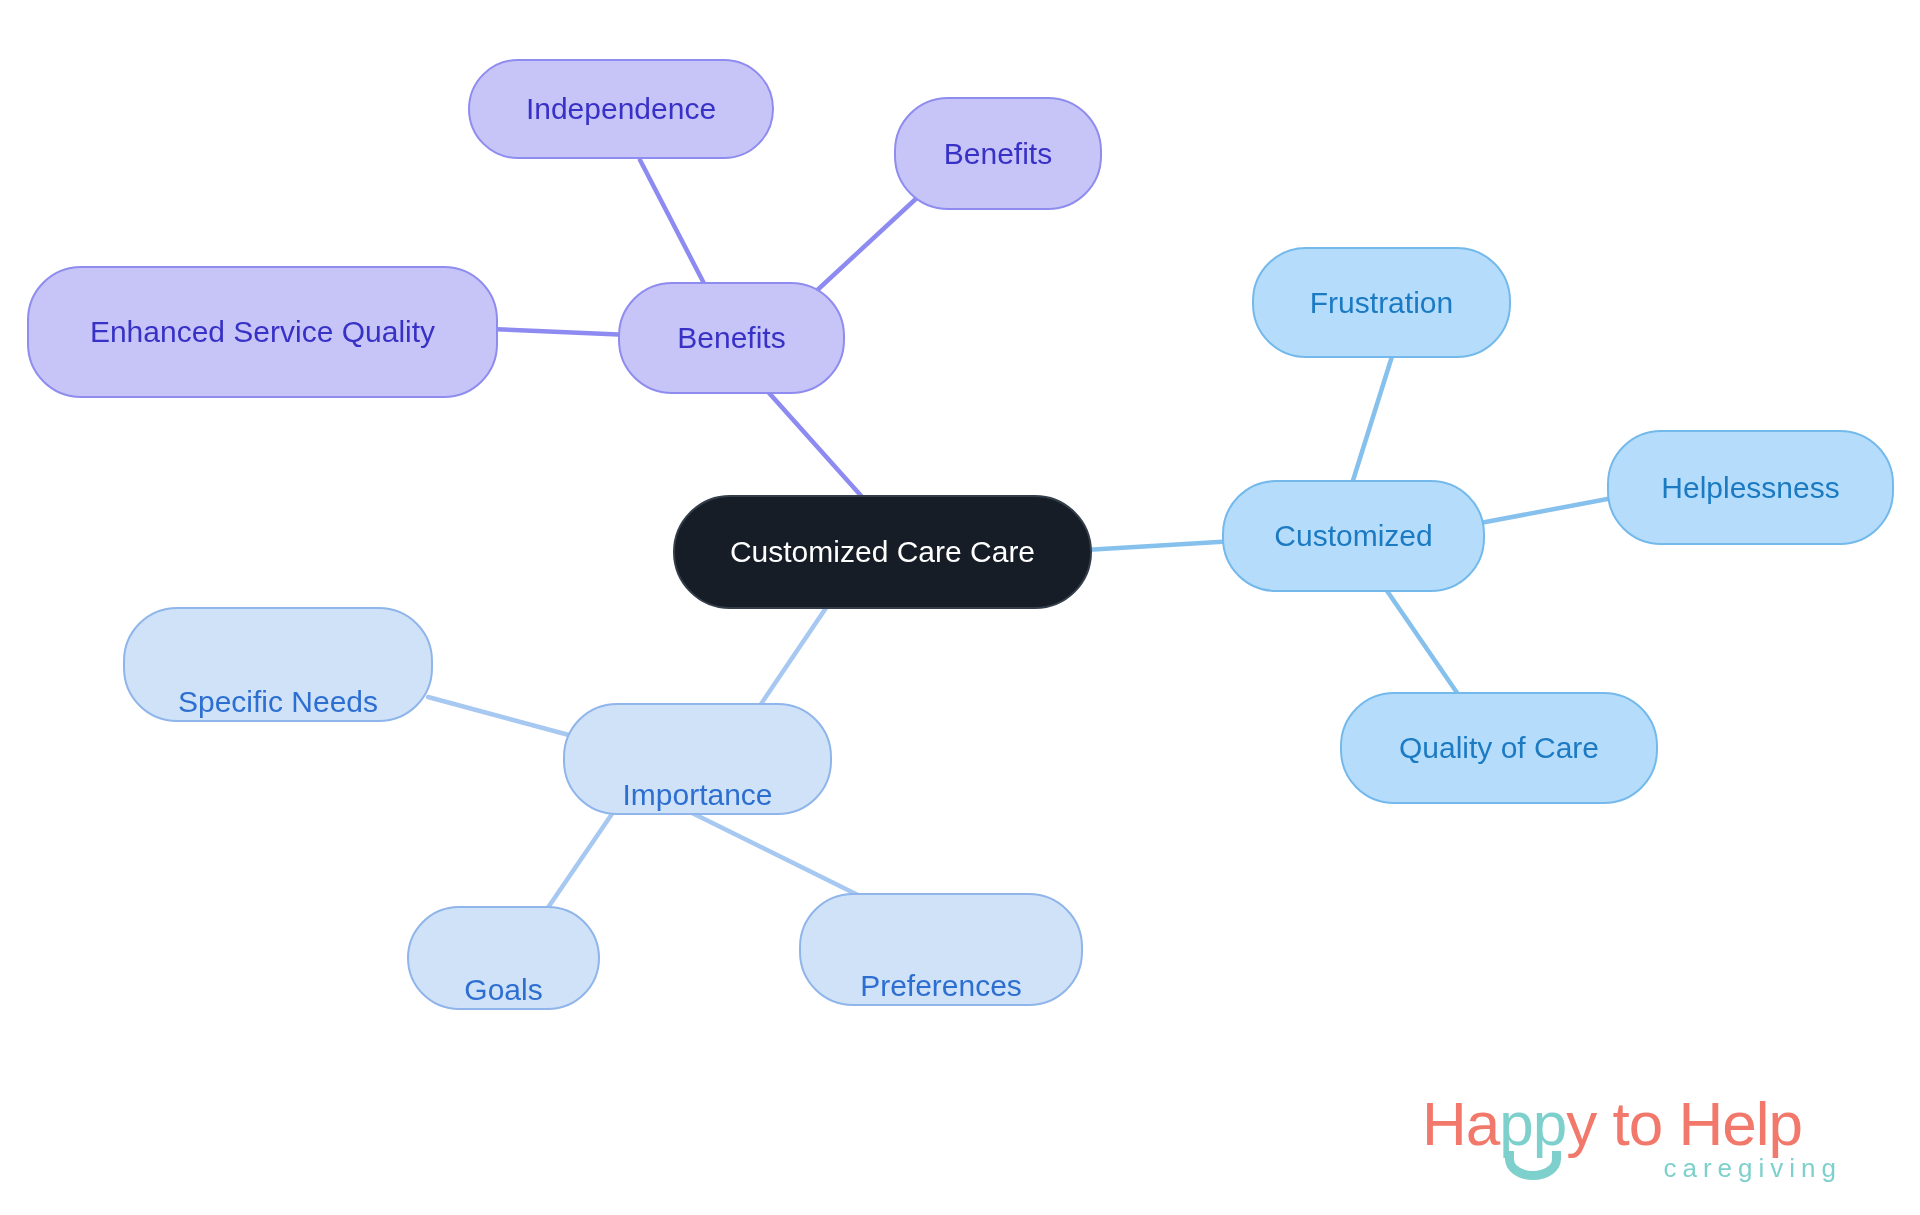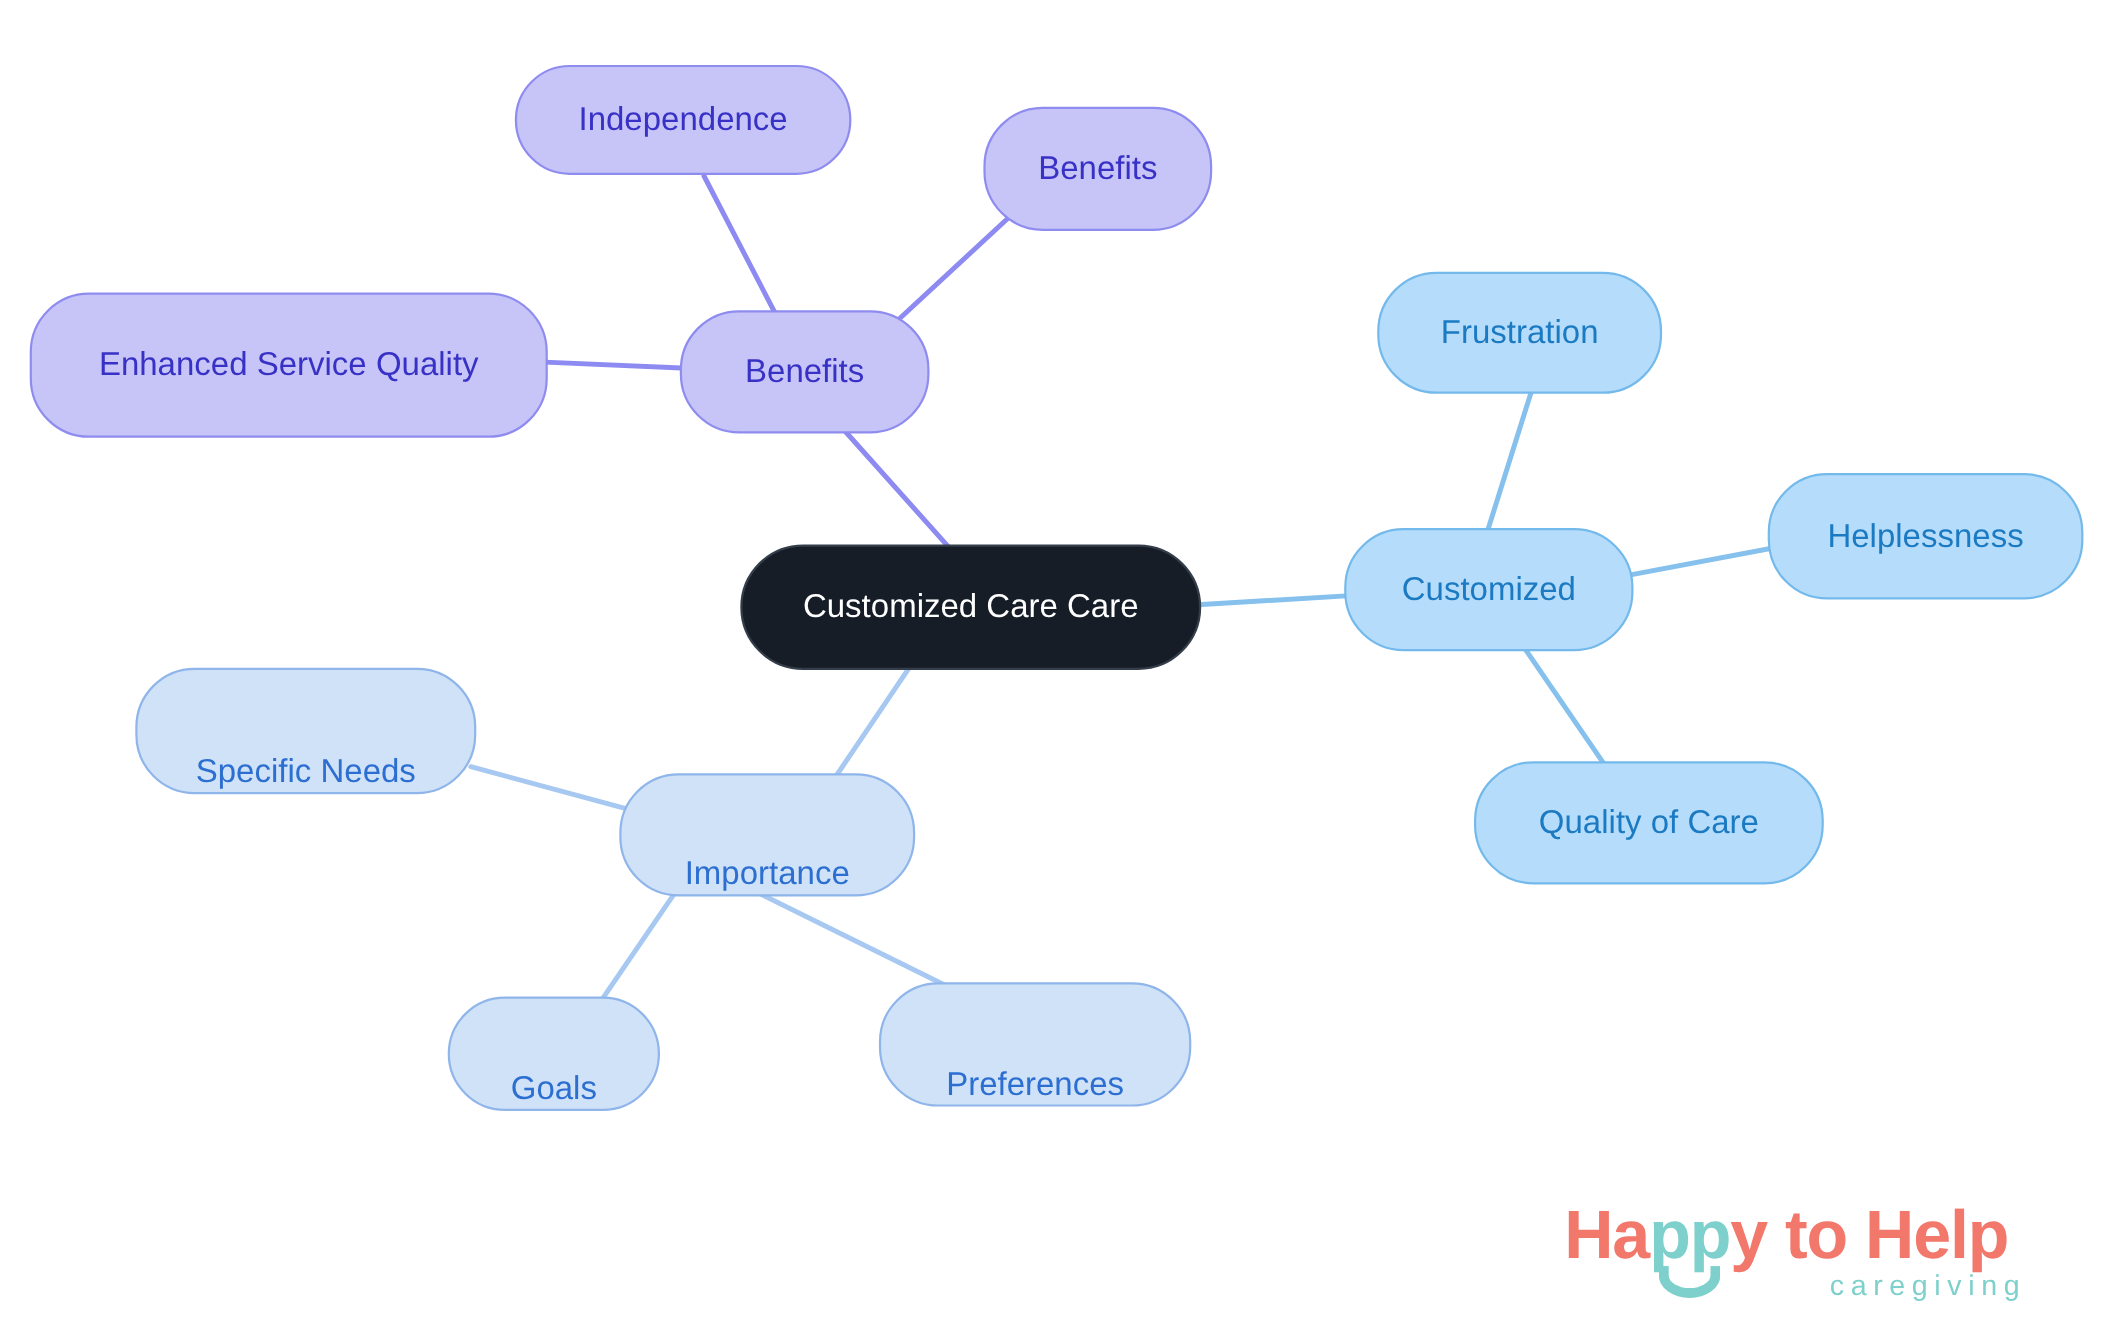--- a/index.html
+++ b/index.html
@@ -21,21 +21,21 @@
     border-radius: 54px; border: 2px solid transparent;
     font-size: 30px; line-height: 1.2; white-space: nowrap;
   }
   .node.purple   { background: var(--purple-fill);   border-color: var(--purple-border);   color: var(--purple-text); }
   .node.blue     { background: var(--blue-fill);     border-color: var(--blue-border);     color: var(--blue-text); }
   .node.softblue { background: var(--softblue-fill); border-color: var(--softblue-border); color: var(--softblue-text); align-items: flex-end; }
   .node.center   { background: var(--center-fill);   border-color: var(--center-border);   color: var(--center-text); border-radius: 57px; }
 
   .logo { position: absolute; left: 1422px; top: 1093px; width: 456px; }
   .logo-line1 {
-    font-weight: bold; font-size: 62px; line-height: 1;
+    font-weight: normal; font-size: 62px; line-height: 1;
     color: var(--logo-coral); letter-spacing: -1px; white-space: nowrap;
   }
   .pp-wrap { color: var(--logo-teal); position: relative; display: inline-block; }
   .smile {
     position: absolute; left: 50%; transform: translateX(-50%); top: 58px;
     width: 38px; height: 20px; box-sizing: content-box;
     border: 9px solid var(--logo-teal); border-top: none;
     border-radius: 0 0 38px 38px / 0 0 28px 28px;
   }
   .logo-line2 {

